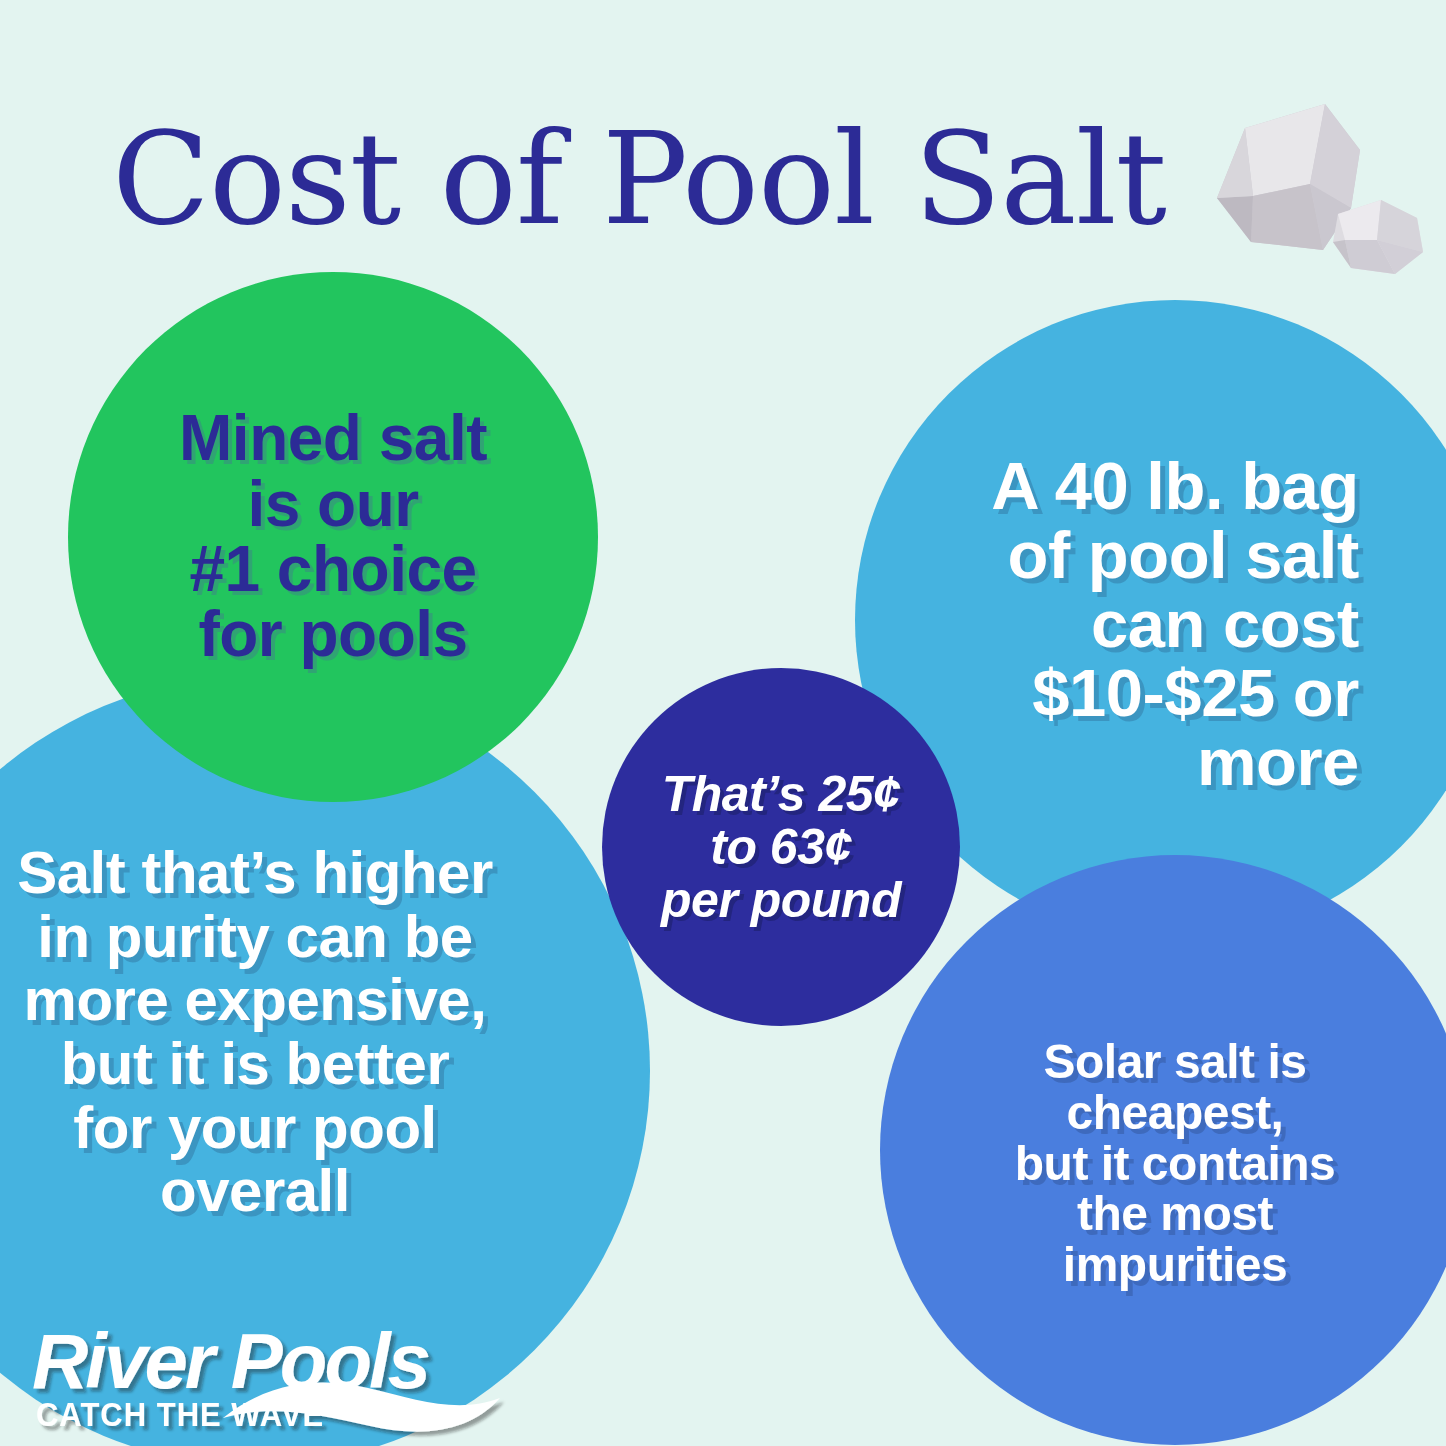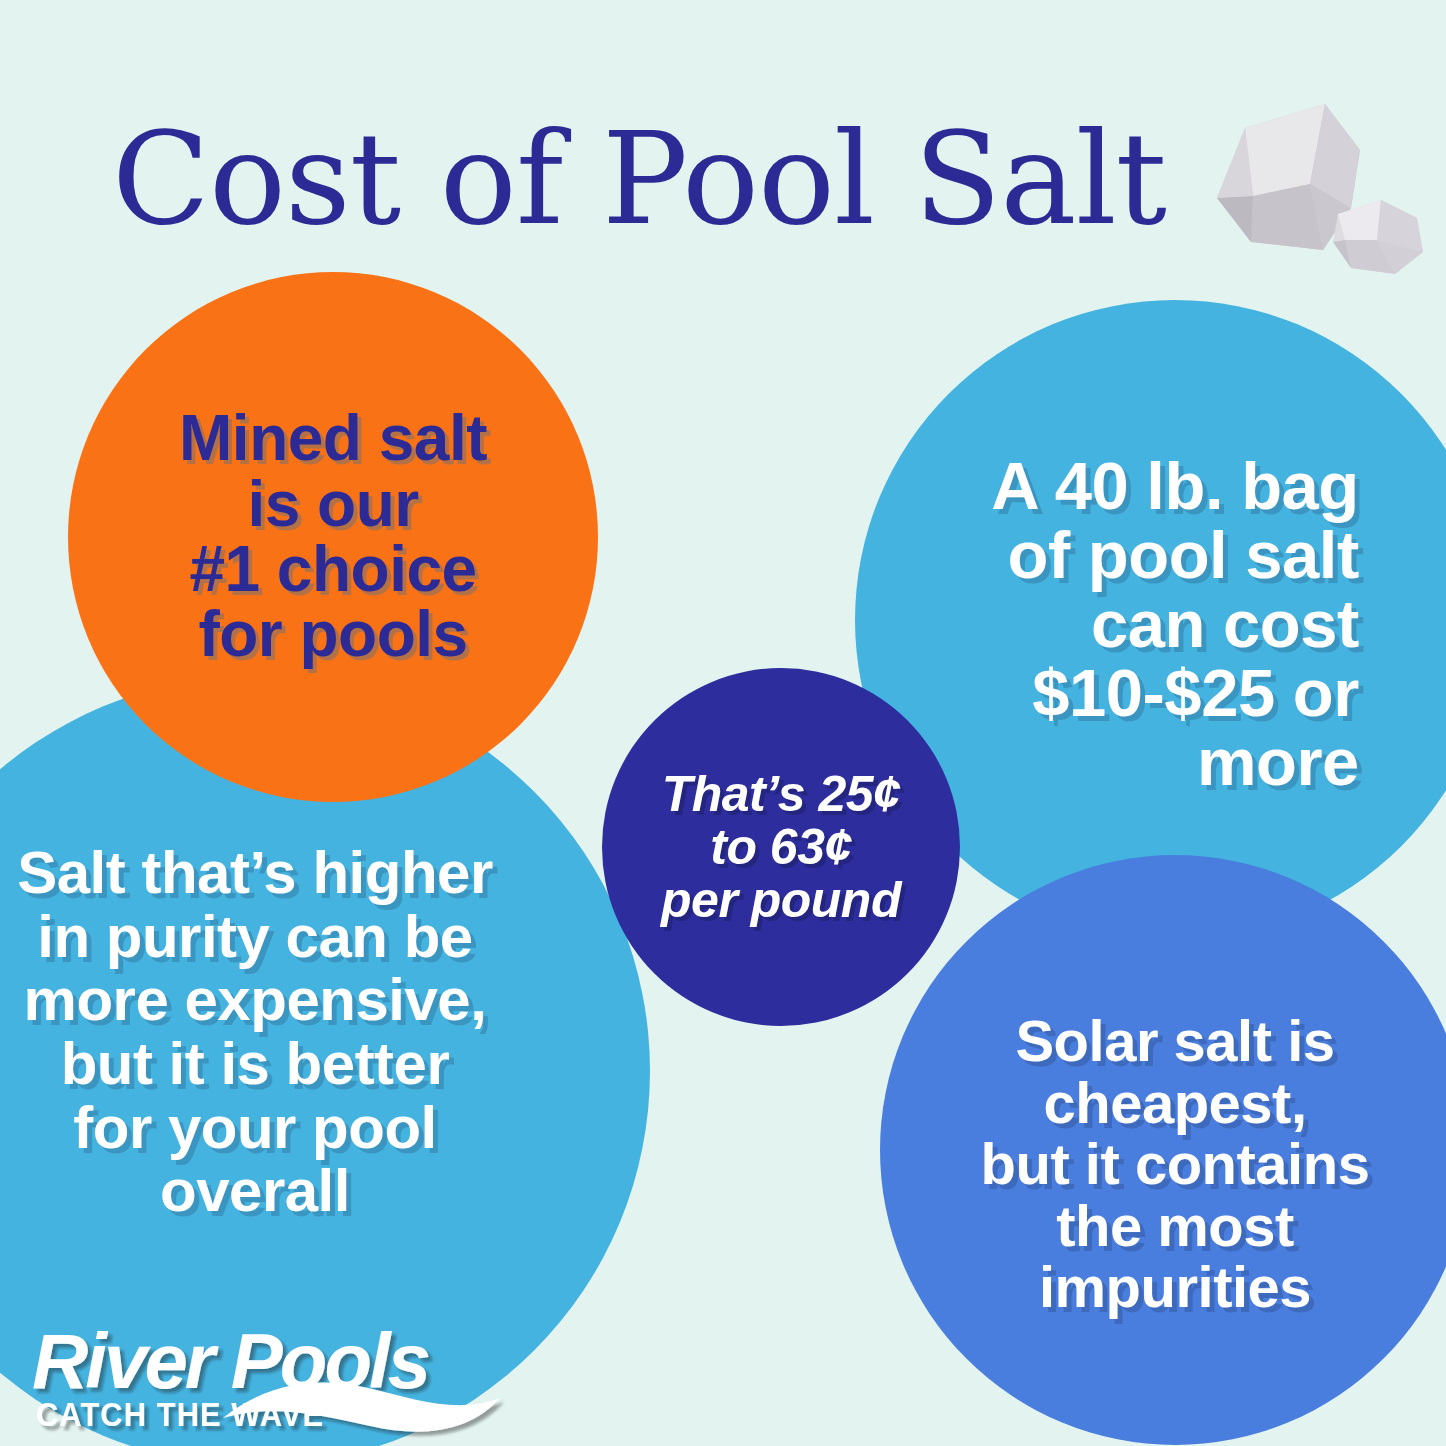--- a/index.html
+++ b/index.html
@@ -55,21 +55,21 @@
   }
   .circle p {
     font-weight:bold;
     letter-spacing:-0.5px;
   }
 
   
   .c-mined {
     left:68px; top:272px;
     width:530px; height:530px;
-    background:#f97316;
+    background:#22c55e;
     z-index:20;
   }
   .c-mined p {
     color:#2c2b96;
     font-size:64px;
     line-height:1.02;
     text-shadow:4px 4px 0 rgba(70,110,150,0.38);
     padding:0 24px;
   }
 
@@ -108,21 +108,21 @@
 
   
   .c-solar {
     left:880px; top:855px;
     width:590px; height:590px;
     background:#4a7ede;
     z-index:18;
   }
   .c-solar p {
     color:#ffffff;
-    font-size:58px;
+    font-size:48px;
     line-height:1.06;
     text-shadow:5px 5px 0 rgba(40,70,130,0.35);
     padding:0 52px;
     margin-top:28px;
   }
 
   
   .c-pound {
     left:602px; top:668px;
     width:358px; height:358px;

